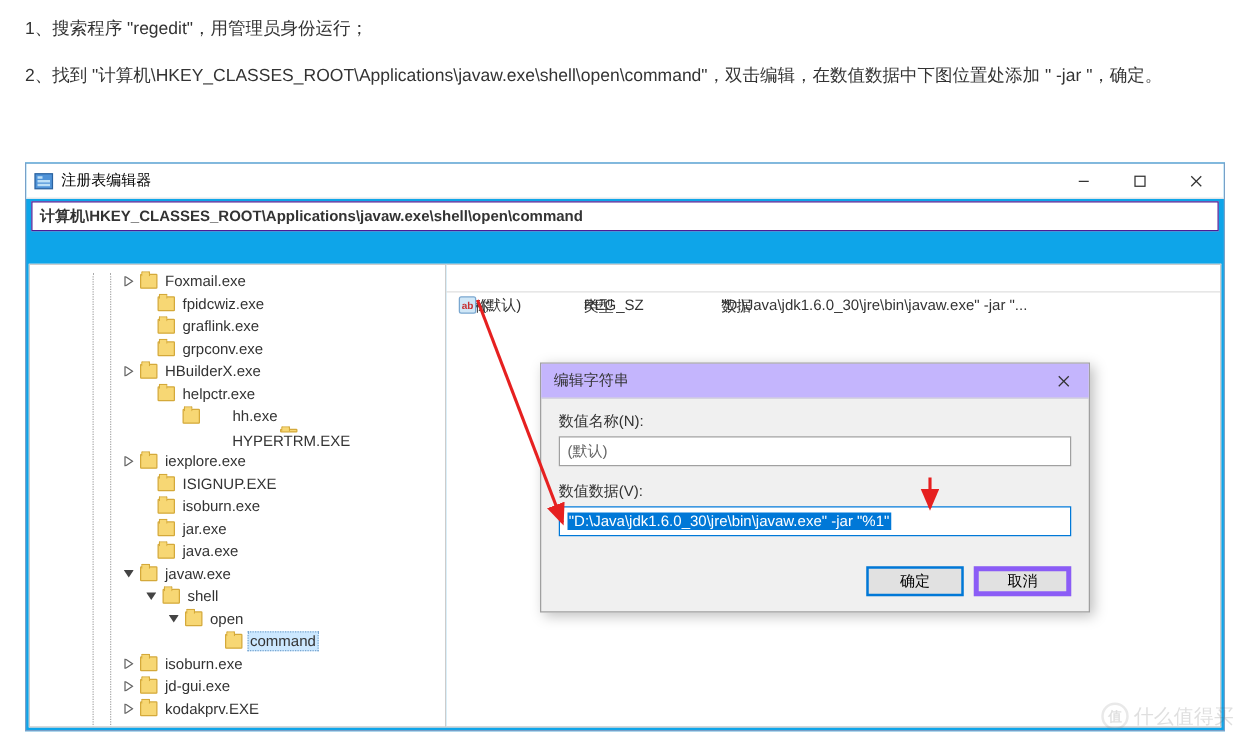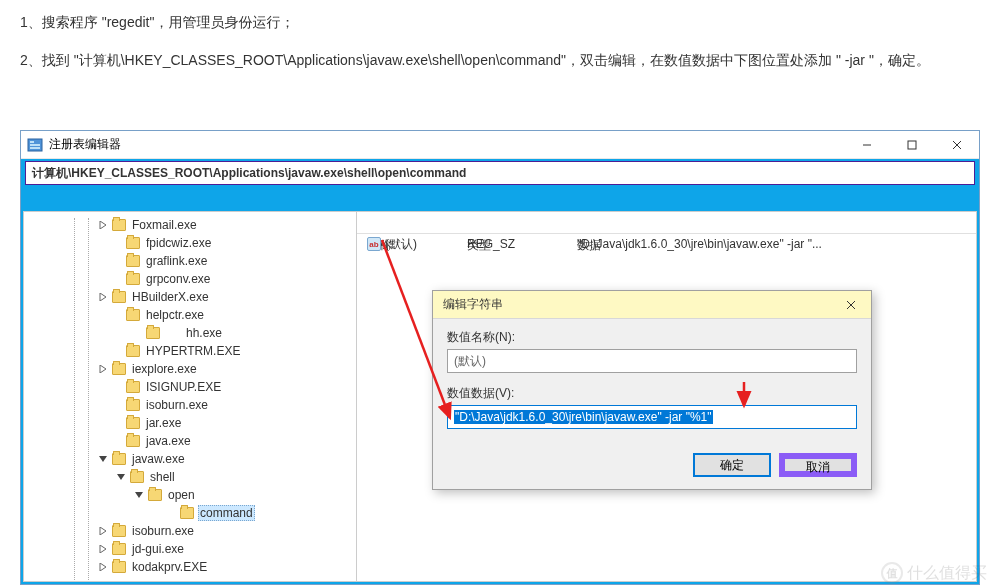--- a/index.html
+++ b/index.html
@@ -26,30 +26,30 @@
     .tree-label { padding: 0 2px; }
     .tree-label.selected { background: #cce8ff; border: 1px dotted #7aa7d0; padding: 0 1px; }
     .tree-guide { position: absolute; border-left: 1px dotted #aaa; }
     .list-panel { flex: 1; border: 1px solid #ccc; border-left: none; background: #fff; position: relative; font-size: 12px; }
     .list-header { display: flex; height: 22px; border-bottom: 1px solid #e0e0e0; }
     .list-header-cell { padding: 3px 10px; color: #333; margin-top: 22px; }
     .list-row { display: flex; align-items: center; height: 20px; }
     .list-cell { padding: 2px 10px; display: flex; align-items: center; }
     .str-icon { width: 14px; height: 14px; background: #d0e7f7; border: 1px solid #7aa7d0; display: inline-flex; align-items: center; justify-content: center; font-size: 8px; color: #c83030; font-weight: bold; margin-right: 4px; border-radius: 2px; }
     .dialog { position: absolute; left: 432px; top: 290px; width: 440px; height: 200px; background: #f0f0f0; border: 1px solid #a0a0a0; box-shadow: 3px 3px 10px rgba(0,0,0,0.25); font-size: 12px; }
-    .dialog-titlebar { height: 28px; background: #fef9c3; display: flex; align-items: center; padding: 0 0 0 10px; border-bottom: 1px solid #d8d8d8; }
+    .dialog-titlebar { height: 28px; background: #c4b5fd; display: flex; align-items: center; padding: 0 0 0 10px; border-bottom: 1px solid #d8d8d8; }
     .dialog-title { flex: 1; }
     .dialog-close { width: 40px; height: 100%; display: flex; align-items: center; justify-content: center; font-size: 14px; }
     .dialog-body { padding: 10px 14px; }
     .dialog-label { margin-bottom: 3px; display: block; }
     .dialog-input { width: 100%; height: 24px; border: 1px solid #a0a0a0; background: #fff; padding: 0 6px; font-size: 12px; margin-bottom: 12px; display: flex; align-items: center; }
     .dialog-input.disabled { background: #fff; color: #666; }
     .dialog-input .selected-text { background: #0078d7; color: #fff; padding: 0 1px; }
     .dialog-buttons { position: absolute; bottom: 12px; right: 14px; display: flex; gap: 8px; }
-    .dialog-btn { width: 78px; height: 24px; border: 6px solid #8b5cf6; background: #e1e1e1; font-size: 12px; cursor: pointer; }
+    .dialog-btn { width: 78px; height: 24px; border: 4px solid #8b5cf6; background: #e1e1e1; font-size: 12px; cursor: pointer; }
     .dialog-btn.primary { border: 2px solid #0078d7; }
     .arrow-svg { position: absolute; pointer-events: none; z-index: 5; }
     .watermark { position: absolute; right: 0; bottom: 0; opacity: 0.18; font-size: 16px; color: #555; display: flex; align-items: center; gap: 4px; padding: 4px 6px; }
     .wm-logo { width: 22px; height: 22px; border: 2px solid #888; border-radius: 50%; display: flex; align-items: center; justify-content: center; font-size: 11px; font-weight: bold; }
   </style>
 </head>
 <body>
 
 <div class="article-text">
   <p>1、搜索程序 "regedit"，用管理员身份运行；</p>
@@ -131,21 +131,21 @@
           <div class="tree-item" style="padding-left: 82px;">
             <span class="expander"></span>
             <span class="folder-icon"></span>
             <span class="tree-label">helpctr.exe</span>
           </div>
           <div class="tree-item" style="padding-left: 82px; gap: 20px;">
             <span class="expander"></span>
             <span class="folder-icon"></span>
             <span class="tree-label">hh.exe</span>
           </div>
-          <div class="tree-item" style="padding-left: 82px;">
+          <div class="tree-item" style="padding-left: 82px; flex-direction: column;">
             <span class="expander"></span>
             <span class="folder-icon"></span>
             <span class="tree-label">HYPERTRM.EXE</span>
           </div>
           <div class="tree-item" style="padding-left: 68px;">
             <span class="expander">
               <svg width="8" height="8">
                 <path d="M1,0 L7,4 L1,8 Z" fill="none" stroke="#666"></path>
               </svg>
             </span>

